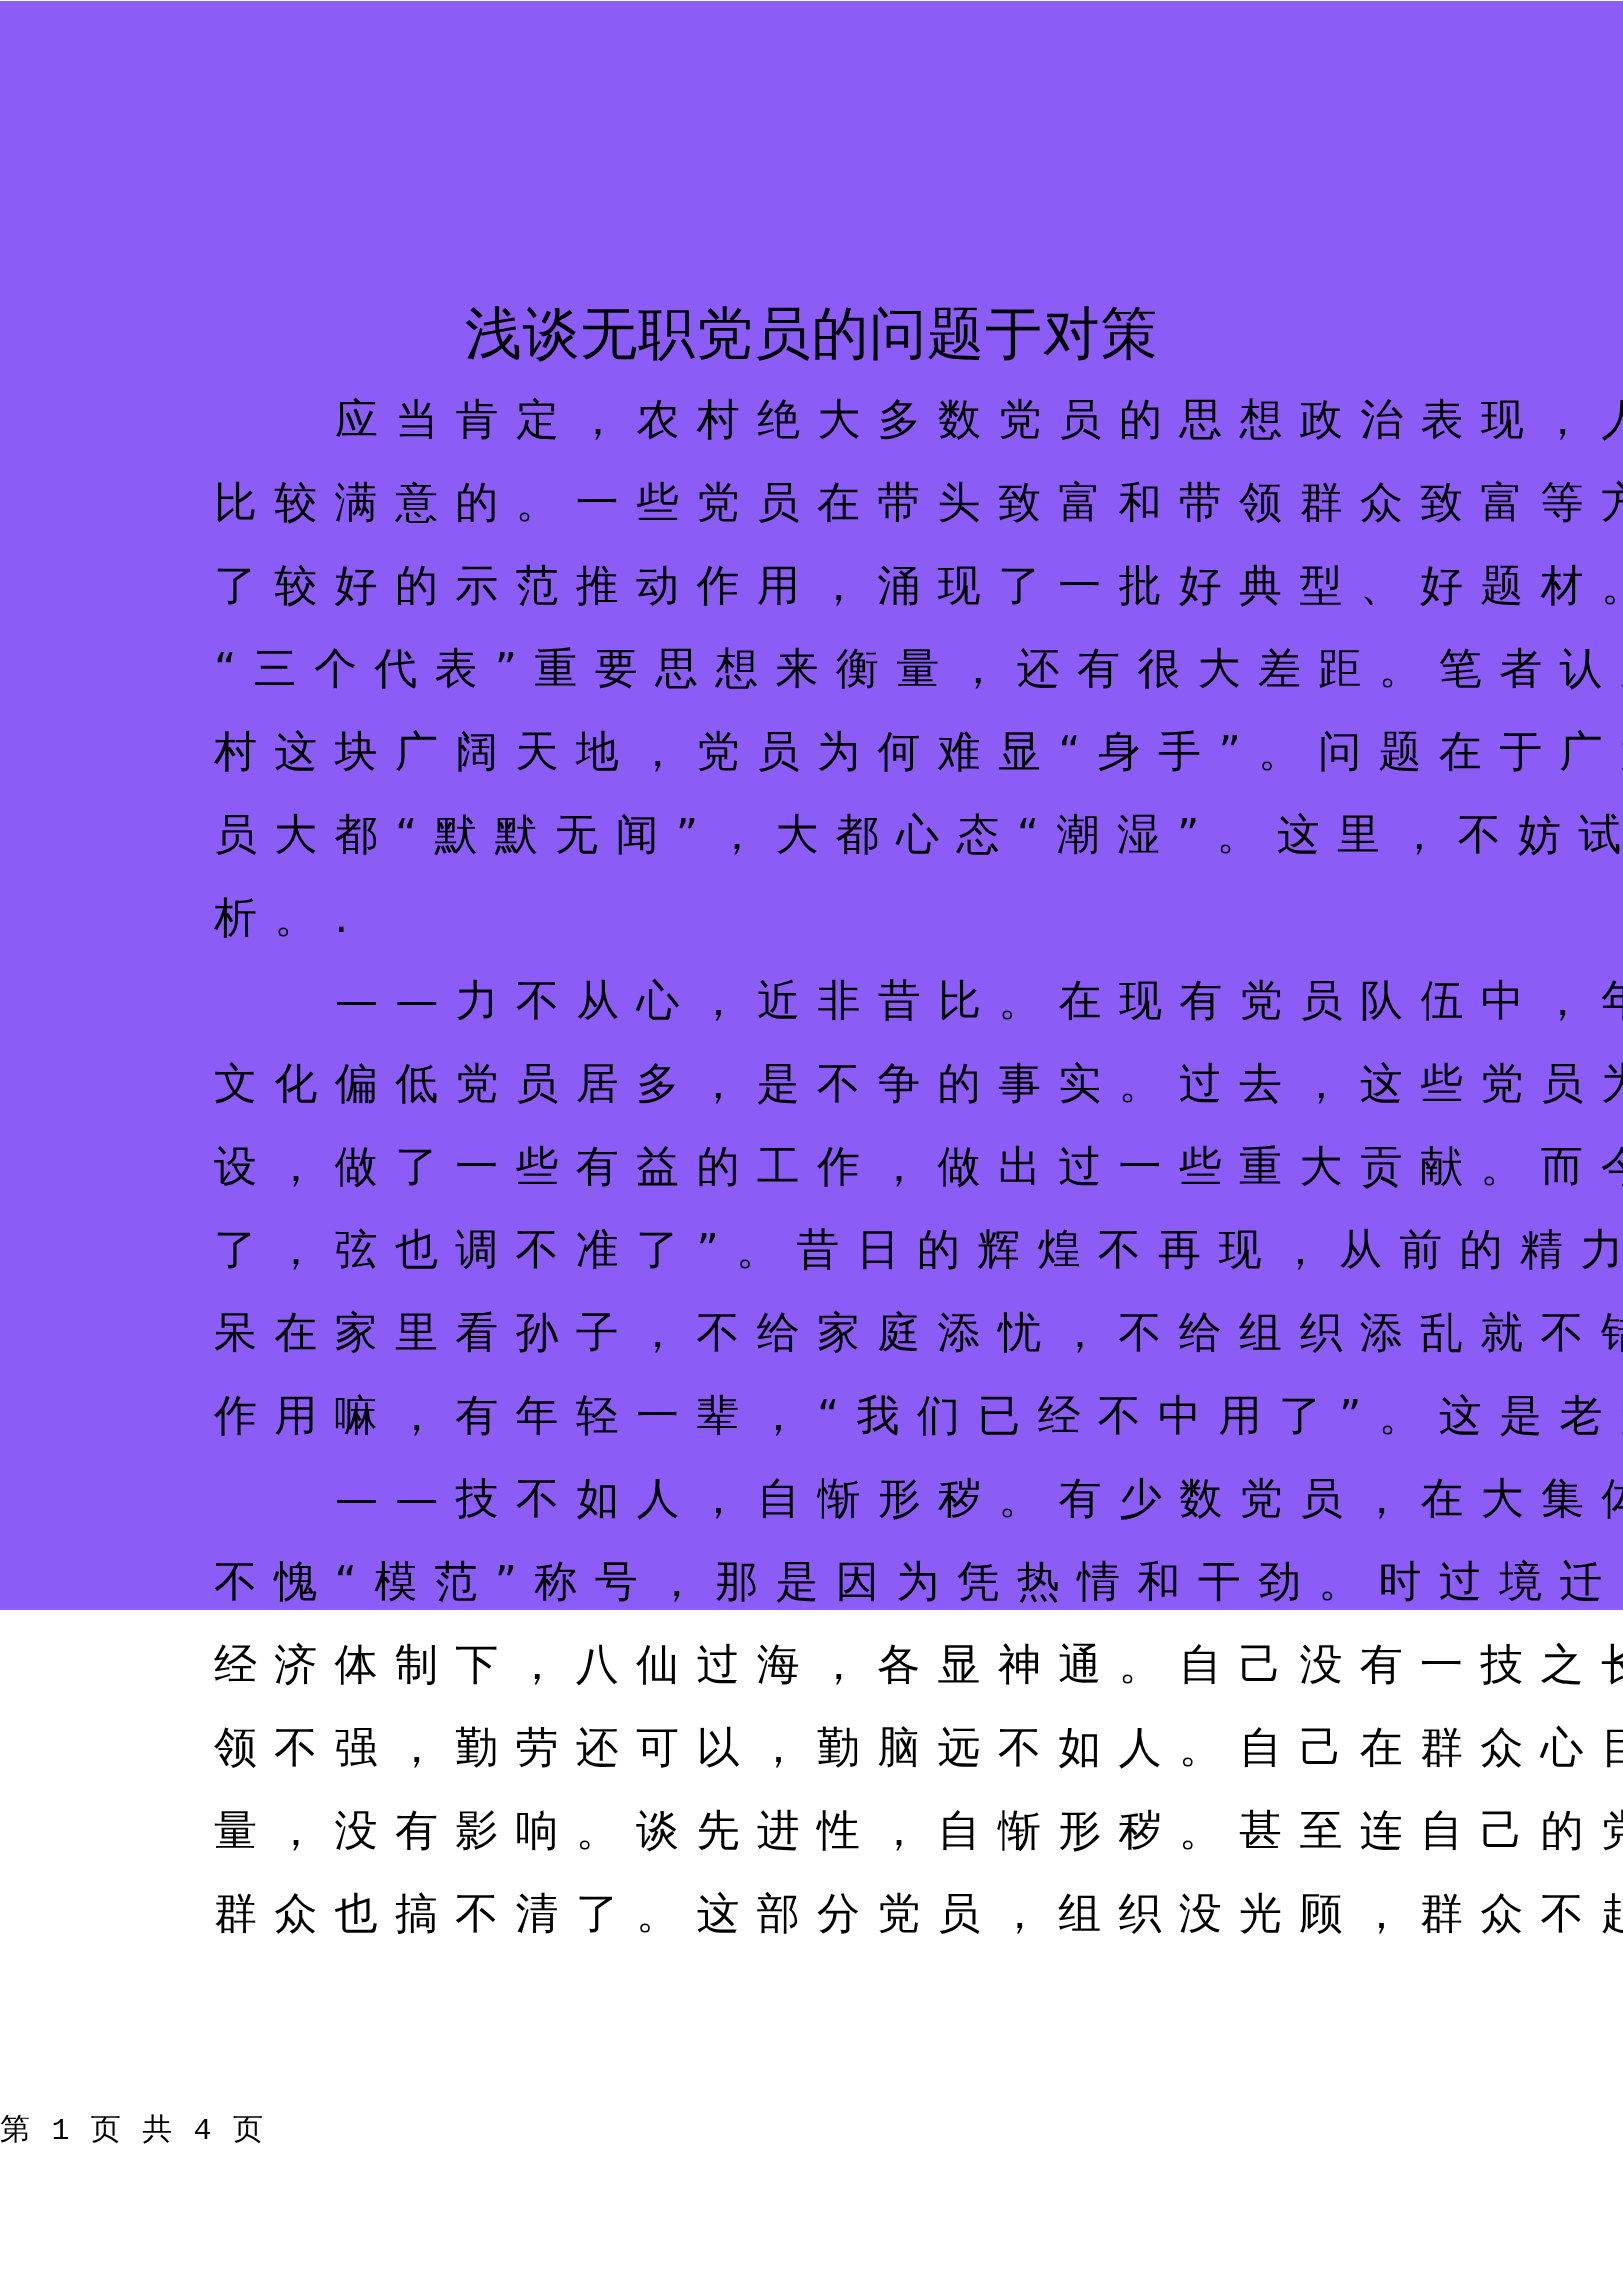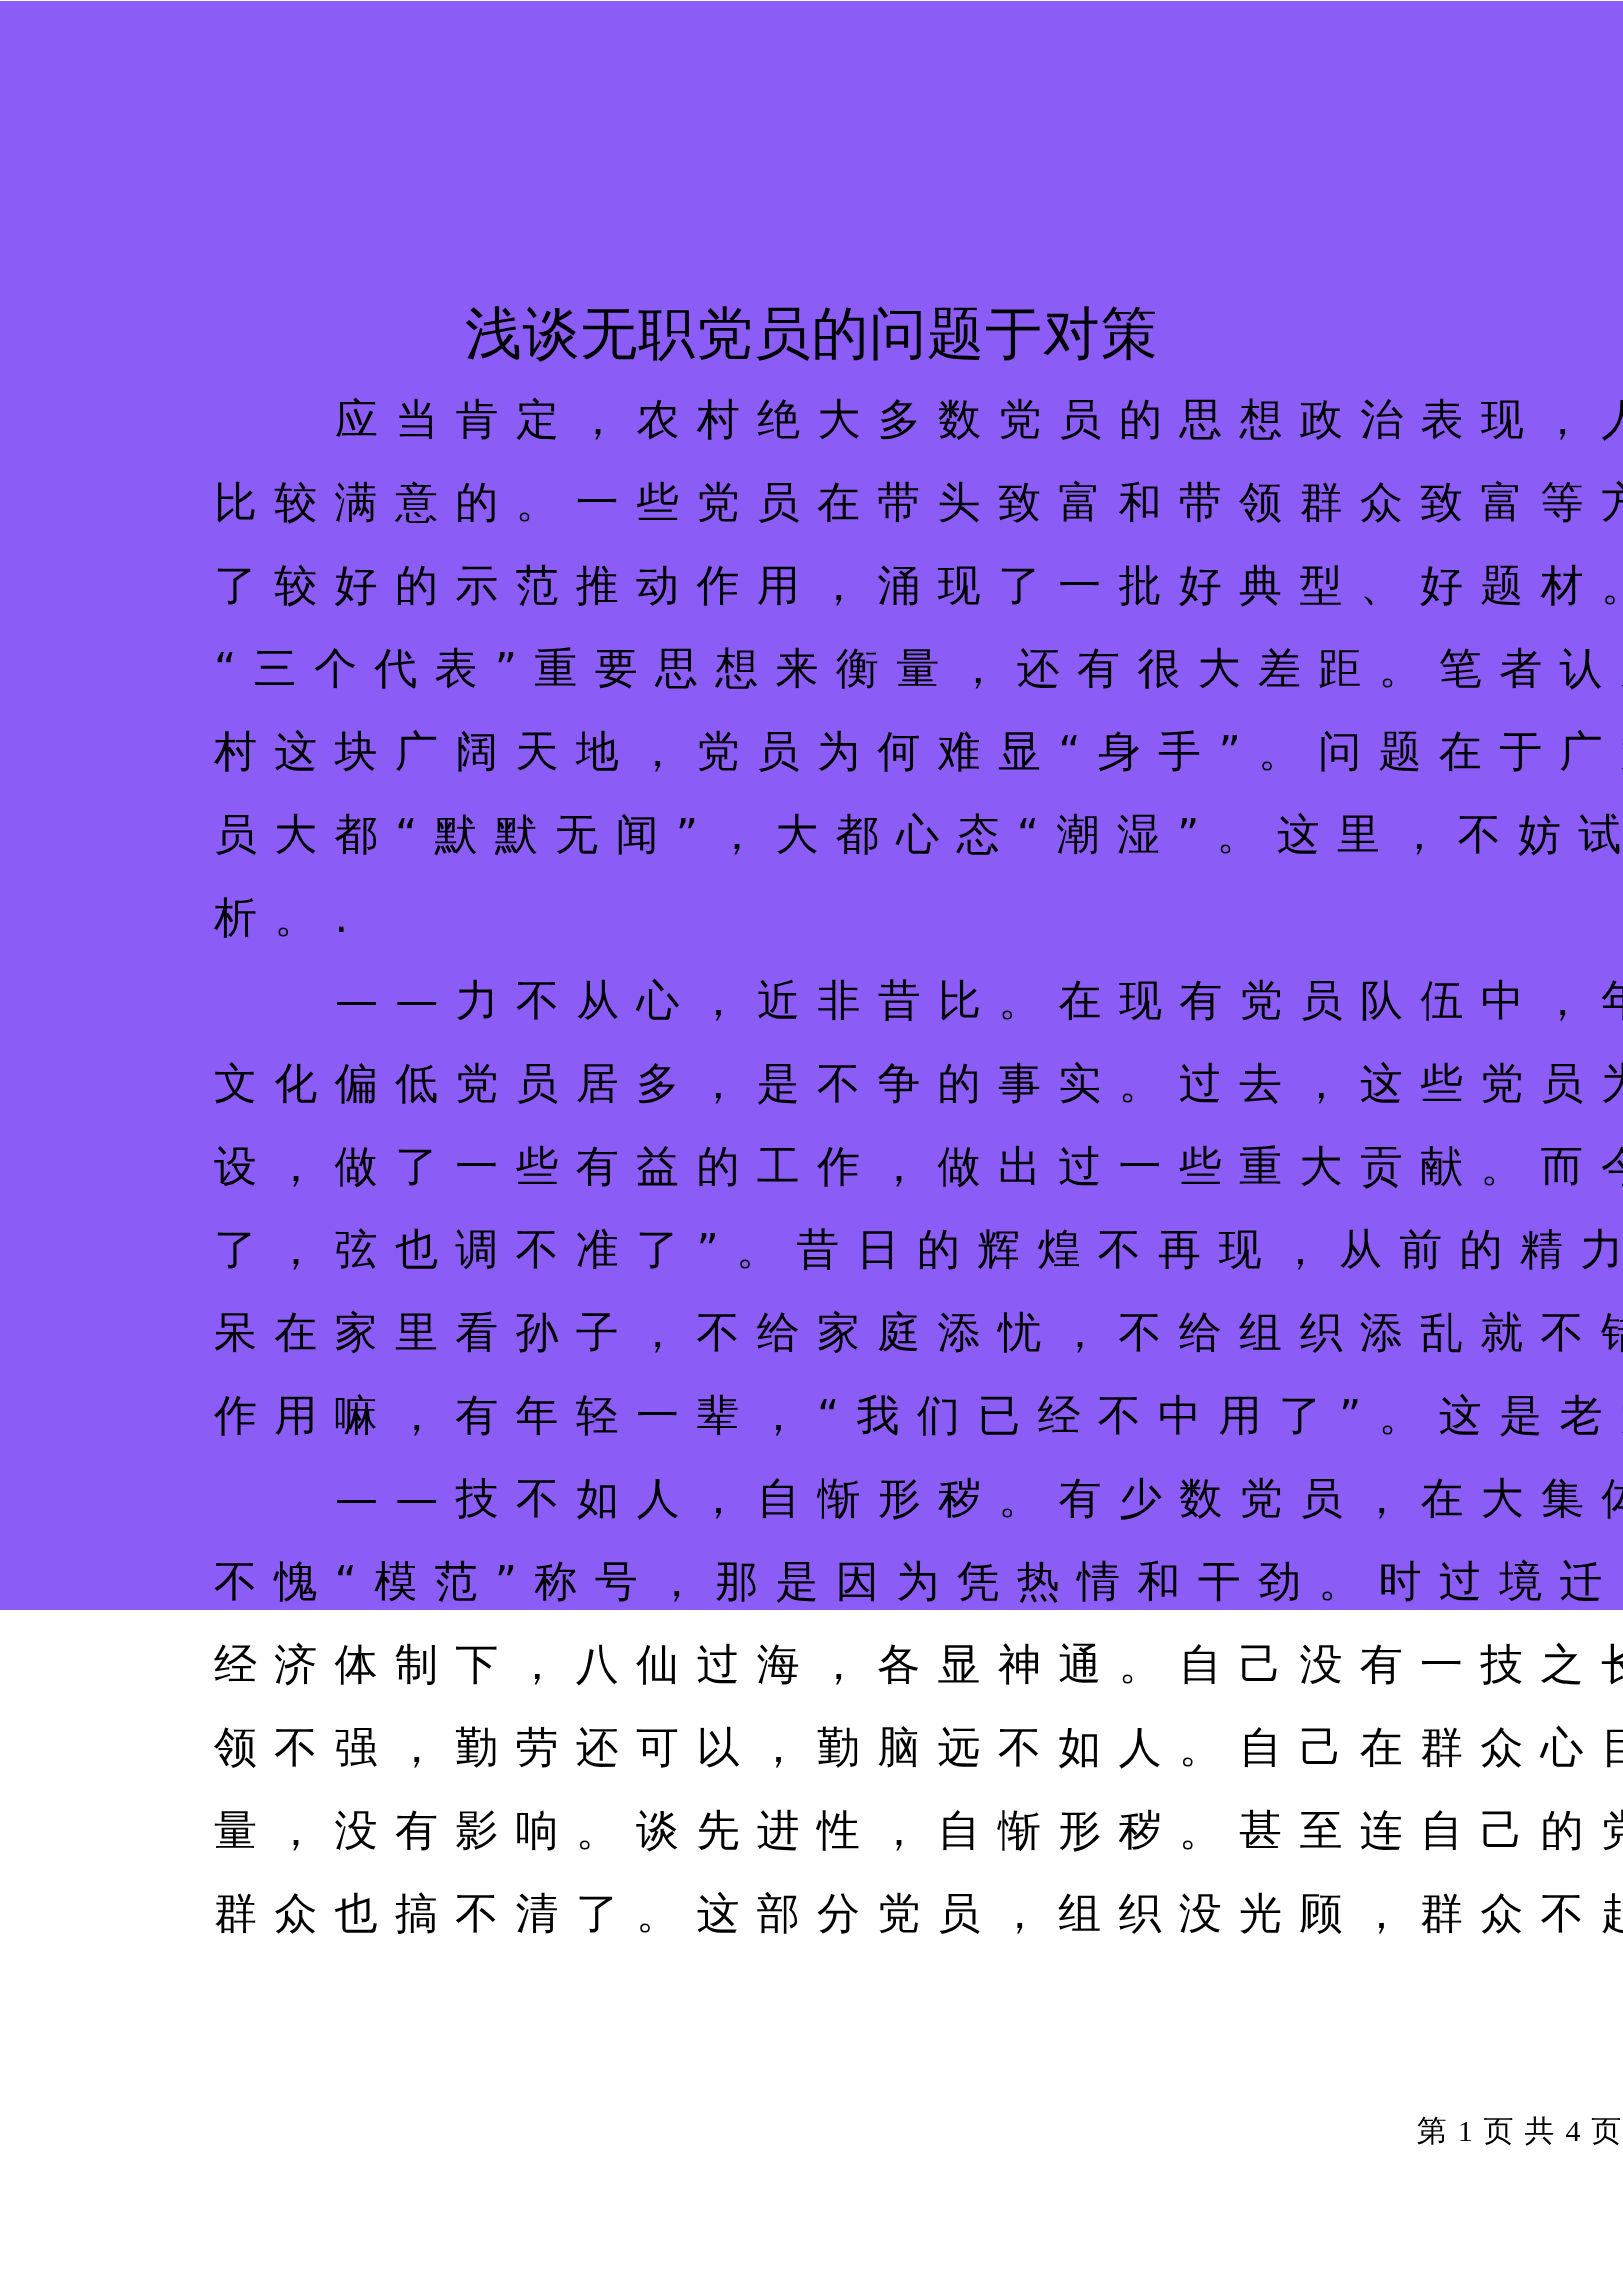--- a/index.html
+++ b/index.html
@@ -52,22 +52,22 @@
       font-family: "DejaVu Sans", "Liberation Sans", sans-serif;
     }
     .line.indent {
       padding-left: 121px;
     }
     .footer {
       position: absolute;
       left: 0;
       width: 1623px;
       top: 2109px;
-      text-align: right;
-      font-family: Liberation Serif, serif;
+      text-align: left;
+      font-family: Liberation Mono, monospace;
       font-size: 30px;
       line-height: 42px;
       letter-spacing: 1.7px;
     }
   </style>
 </head>
 <body>
 
 <div class="page">
   <h1 class="title">浅谈无职党员的问题于对策</h1>

